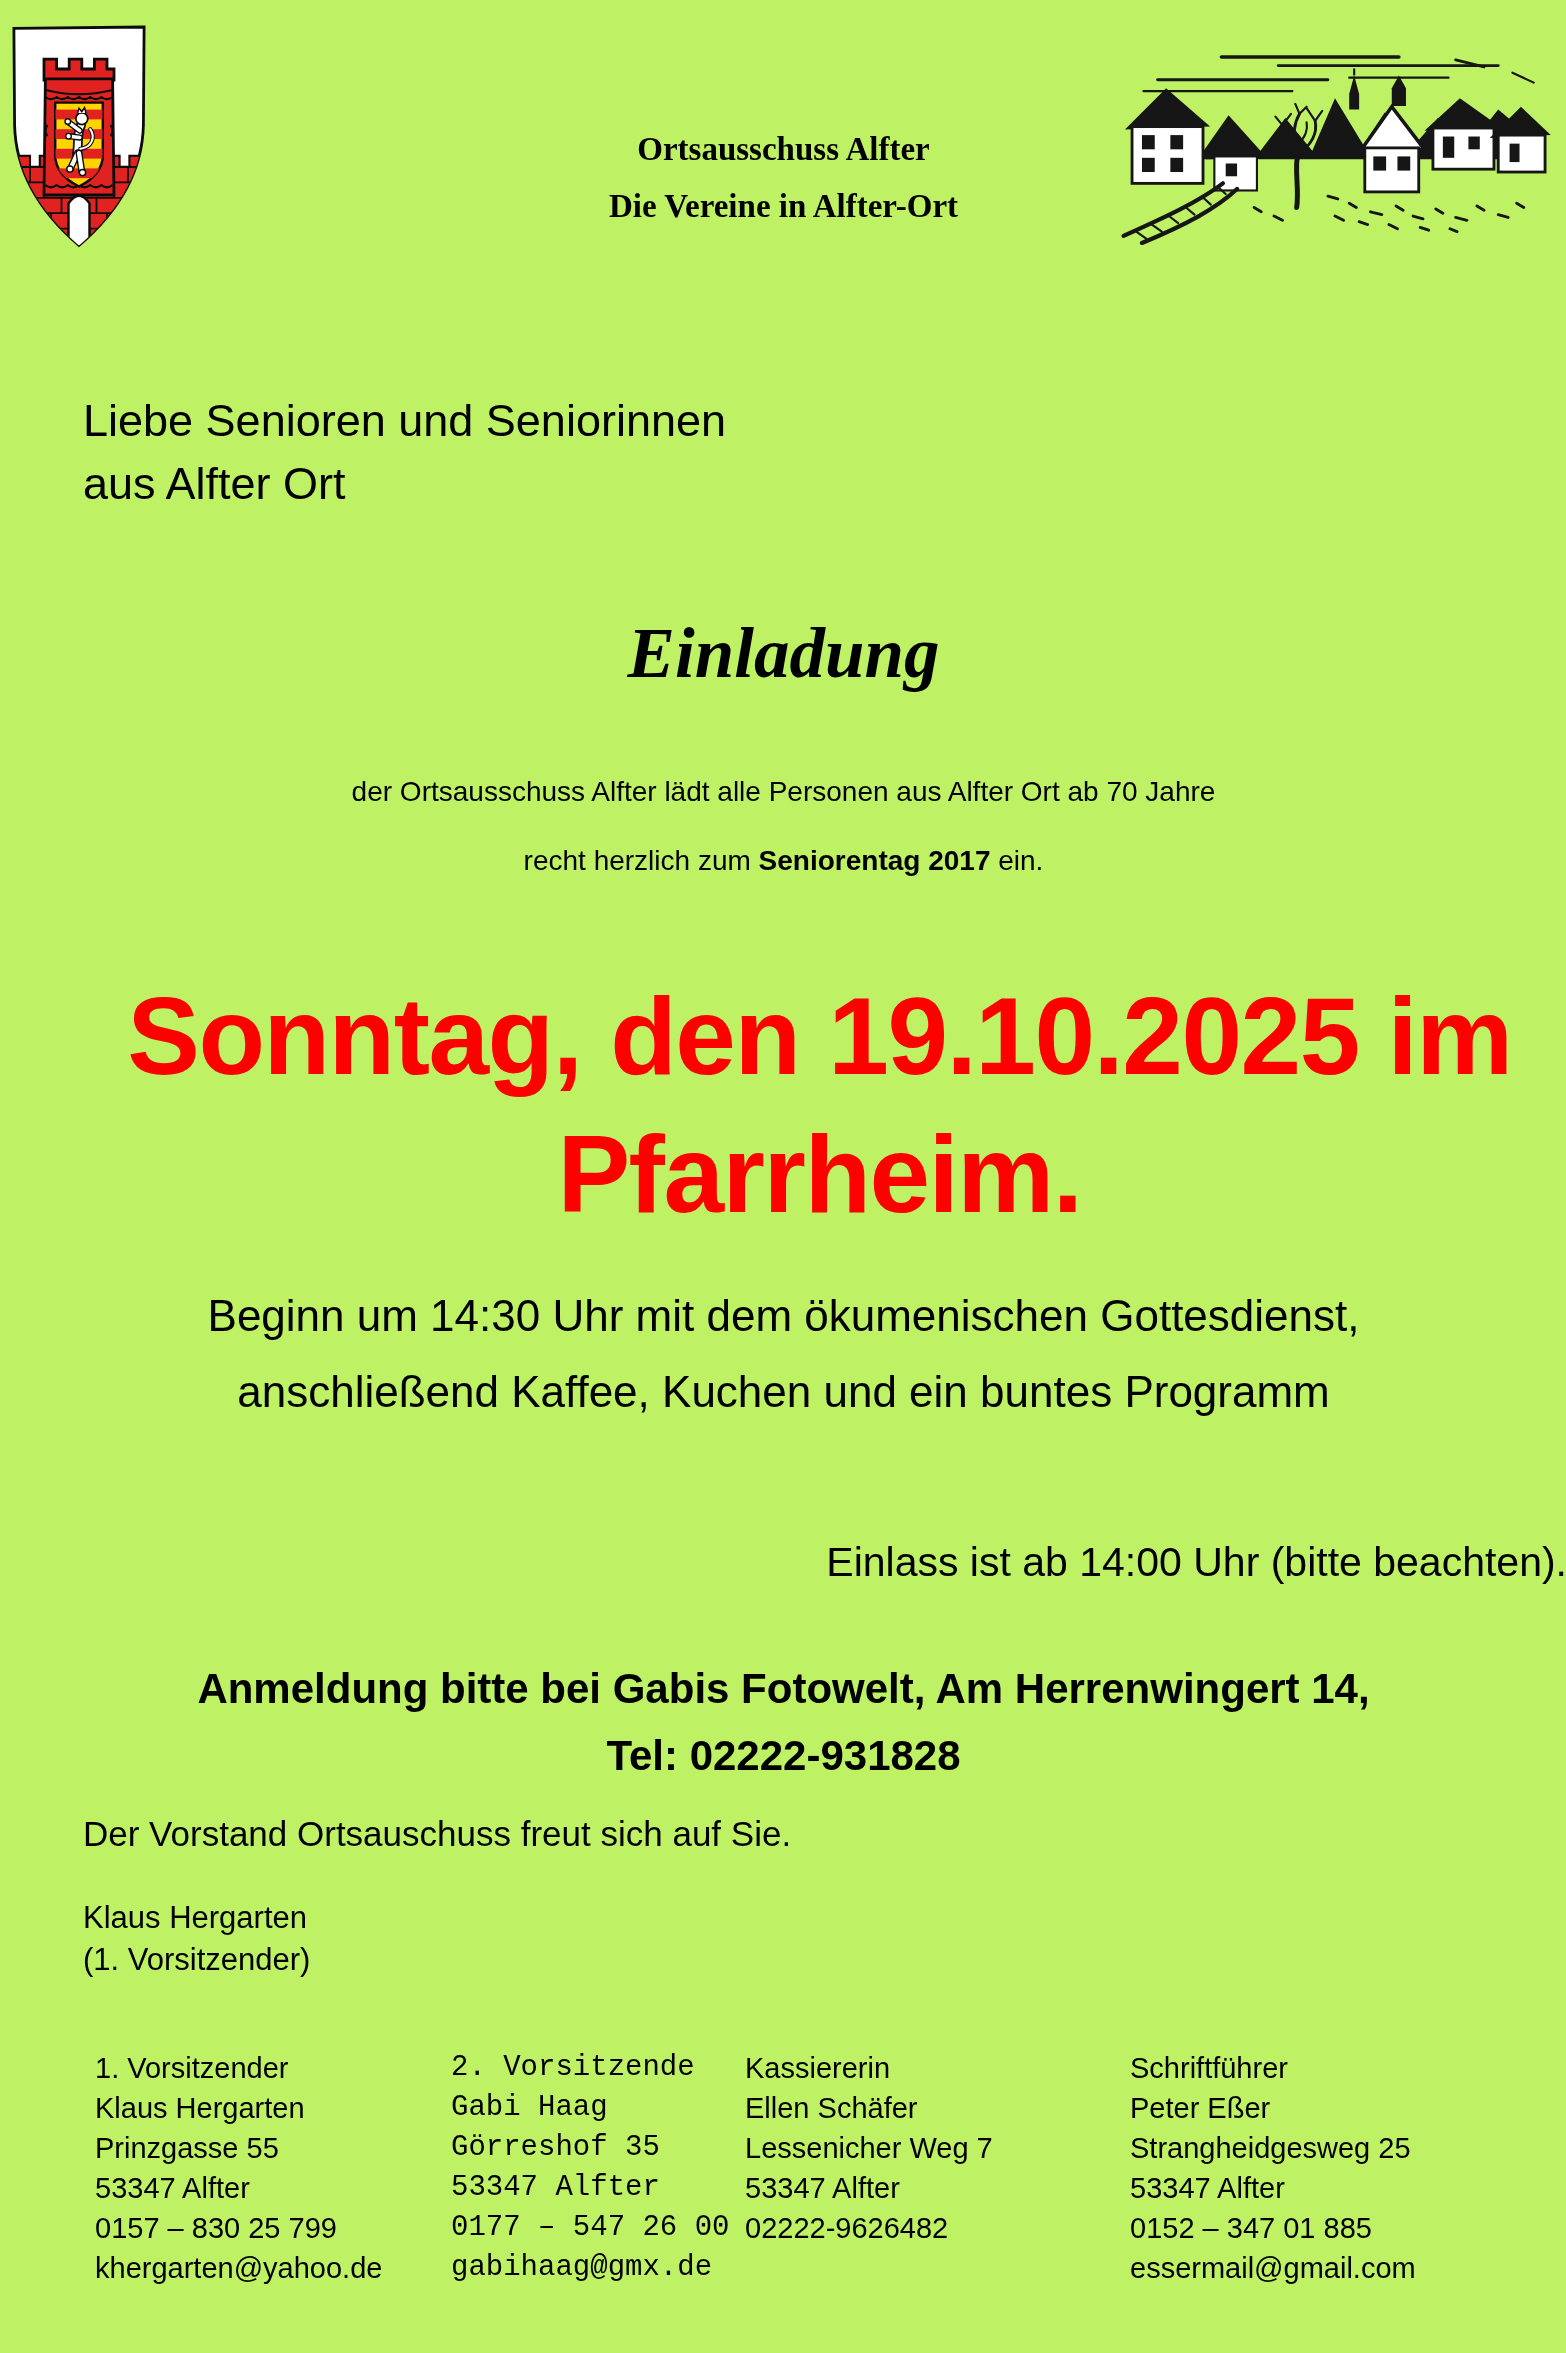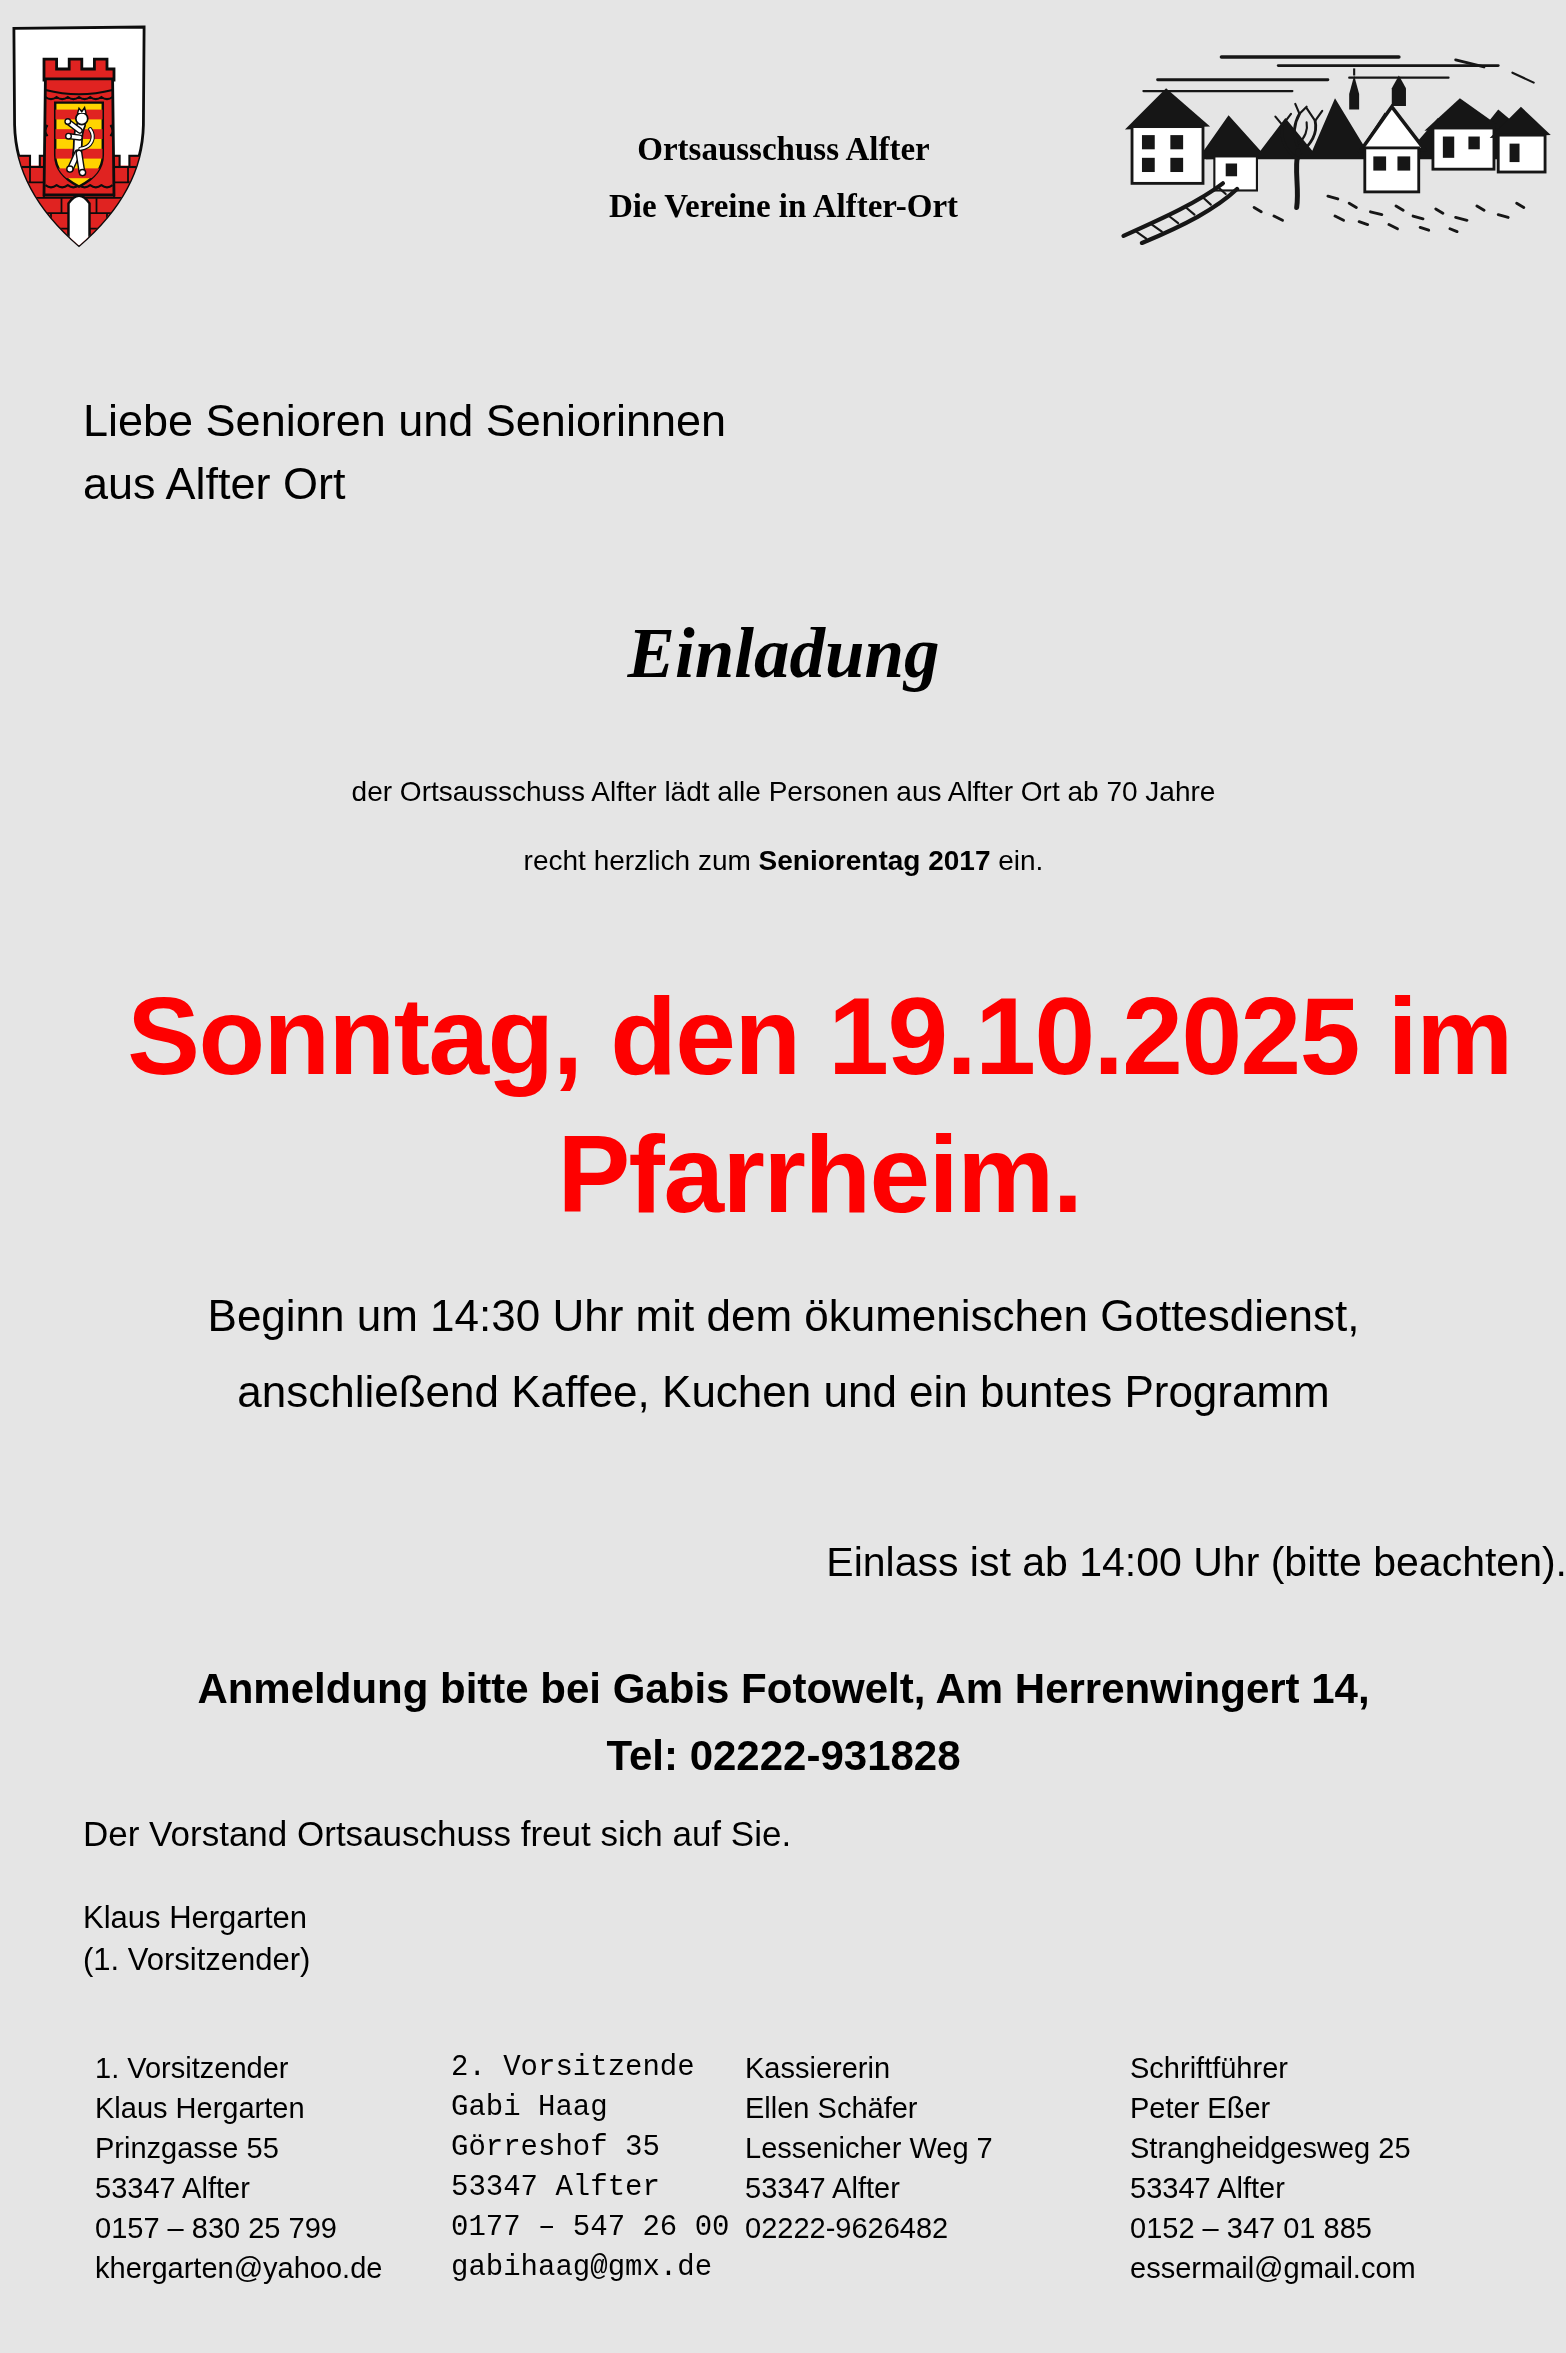--- a/index.html
+++ b/index.html
@@ -1,18 +1,18 @@
 <!DOCTYPE html>
 <html lang="de" style="font-size:11.6px"><head>
 <meta charset="utf-8">
 <title>Einladung Seniorentag 2025 – Ortsausschuss Alfter</title>
 <style>
   html,body{margin:0;padding:0;background:#ffffff;}
   .page{
-    position:relative;width:1567px;height:2354px;background:#e5e5e5;
+    position:relative;width:1567px;height:2354px;background:#bef264;
     font-family:"Liberation Sans",sans-serif;color:#000;overflow:hidden;
   }
   
   .crest{position:absolute;left:8.7px;top:19px;width:140px;height:233px;}
   .org{position:absolute;left:0;top:130px;width:100%;text-align:center;
        font-family:"Liberation Serif",serif;font-weight:700;}
   .org-line1{font-size:33px;line-height:38px;}
   .org-line2{font-size:33px;line-height:38px;margin-top:19px;}
   .village{position:absolute;right:11.6px;top:38px;width:440px;height:207px;}
   

